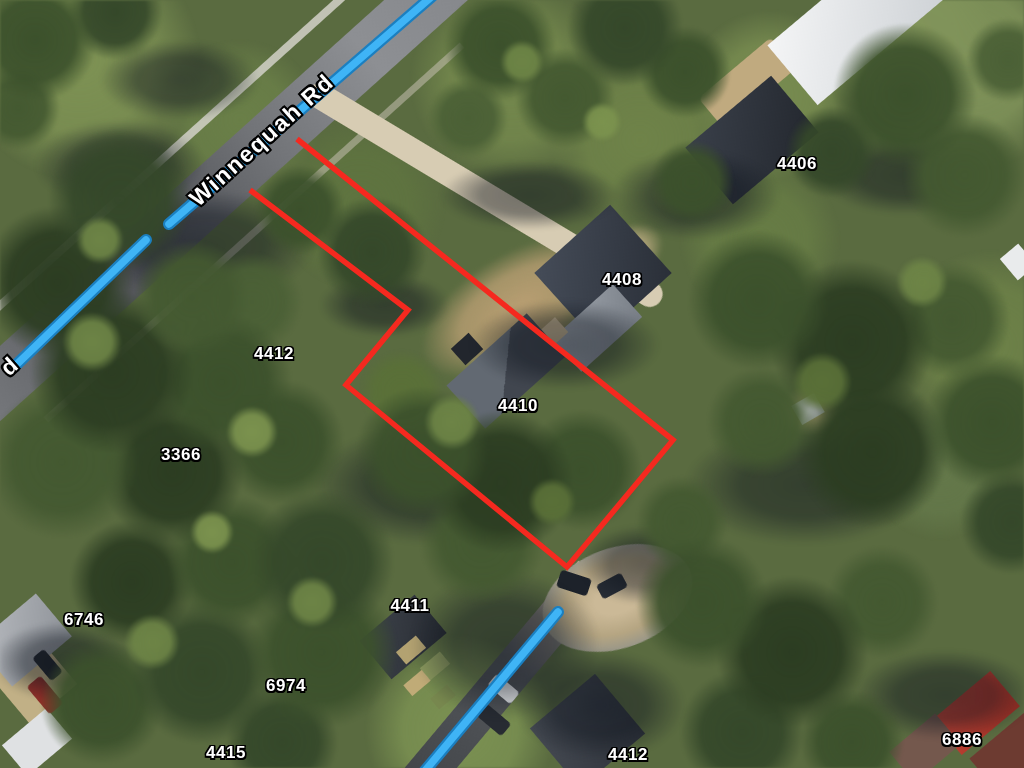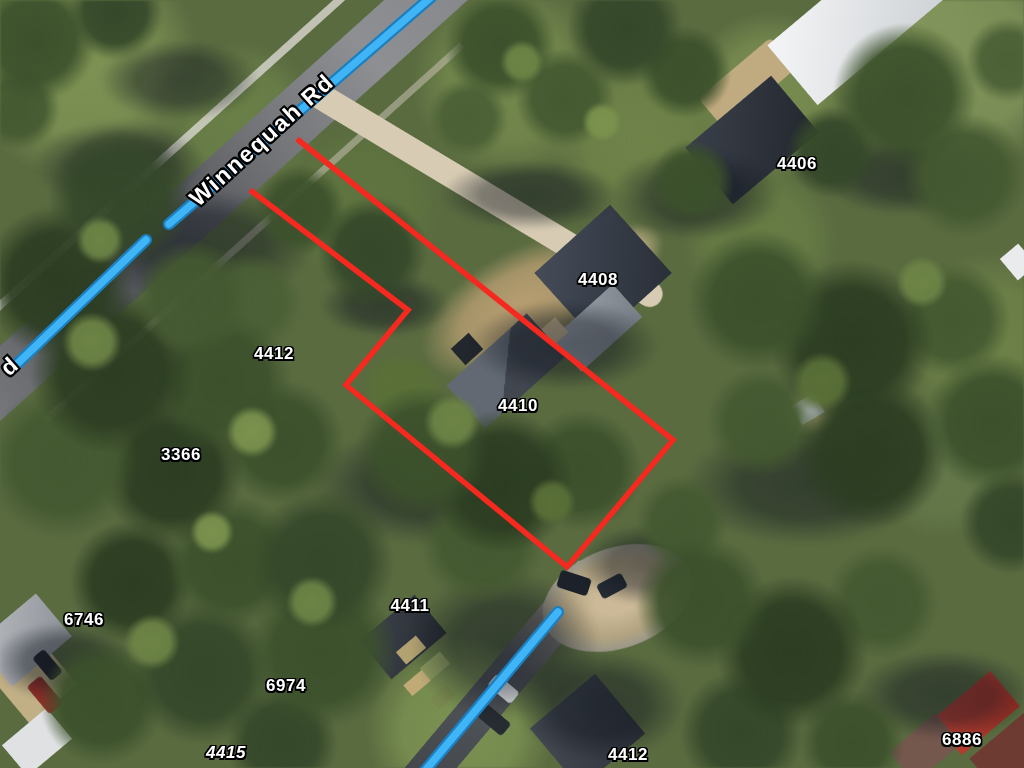--- a/index.html
+++ b/index.html
@@ -87,24 +87,24 @@
       <polyline points="558,612 424,772" fill="none" stroke="#1b7fc0" stroke-width="12" stroke-linecap="round" stroke-linejoin="round"></polyline>
       <polyline points="558,612 424,772" fill="none" stroke="#3fb4f6" stroke-width="7.5" stroke-linecap="round" stroke-linejoin="round"></polyline>
       <polyline points="250,190 408,310 346,385 567,567 673,440 297,139" fill="none" stroke="#f5291f" stroke-width="5.5" stroke-linejoin="miter" stroke-linecap="butt"></polyline>
     </svg>
 
   <div id="labels">
     <span class="roadlbl" style="left:262px;top:140px;transform:translate(-50%,-50%) rotate(-42deg);">Winnequah Rd</span>
     <span class="roadlbl" style="left:10px;top:366px;transform:translate(-50%,-50%) rotate(-42deg);">d</span>
 
     <span class="addr" style="left:765px;top:164px;margin-left:32px;">4406</span>
-    <span class="addr" style="left:598px;top:280px;">4408</span>
+    <span class="addr" style="left:622px;top:280px;">4408</span>
     <span class="addr" style="left:274px;top:354px;">4412</span>
     <span class="addr" style="left:518px;top:406px;">4410</span>
     <span class="addr" style="left:181px;top:455px;">3366</span>
     <span class="addr" style="left:84px;top:620px;">6746</span>
     <span class="addr" style="left:390px;top:606px;padding-left:40px;">4411</span>
     <span class="addr" style="left:286px;top:686px;">6974</span>
-    <span class="addr" style="left:226px;top:753px;font-style:italic;">4415</span>
+    <span class="addr" style="left:226px;top:753px;">4415</span>
     <span class="addr" style="left:628px;top:755px;">4412</span>
     <span class="addr" style="left:962px;top:740px;">6886</span>
   </div>
 </div>
 
 </body></html>

